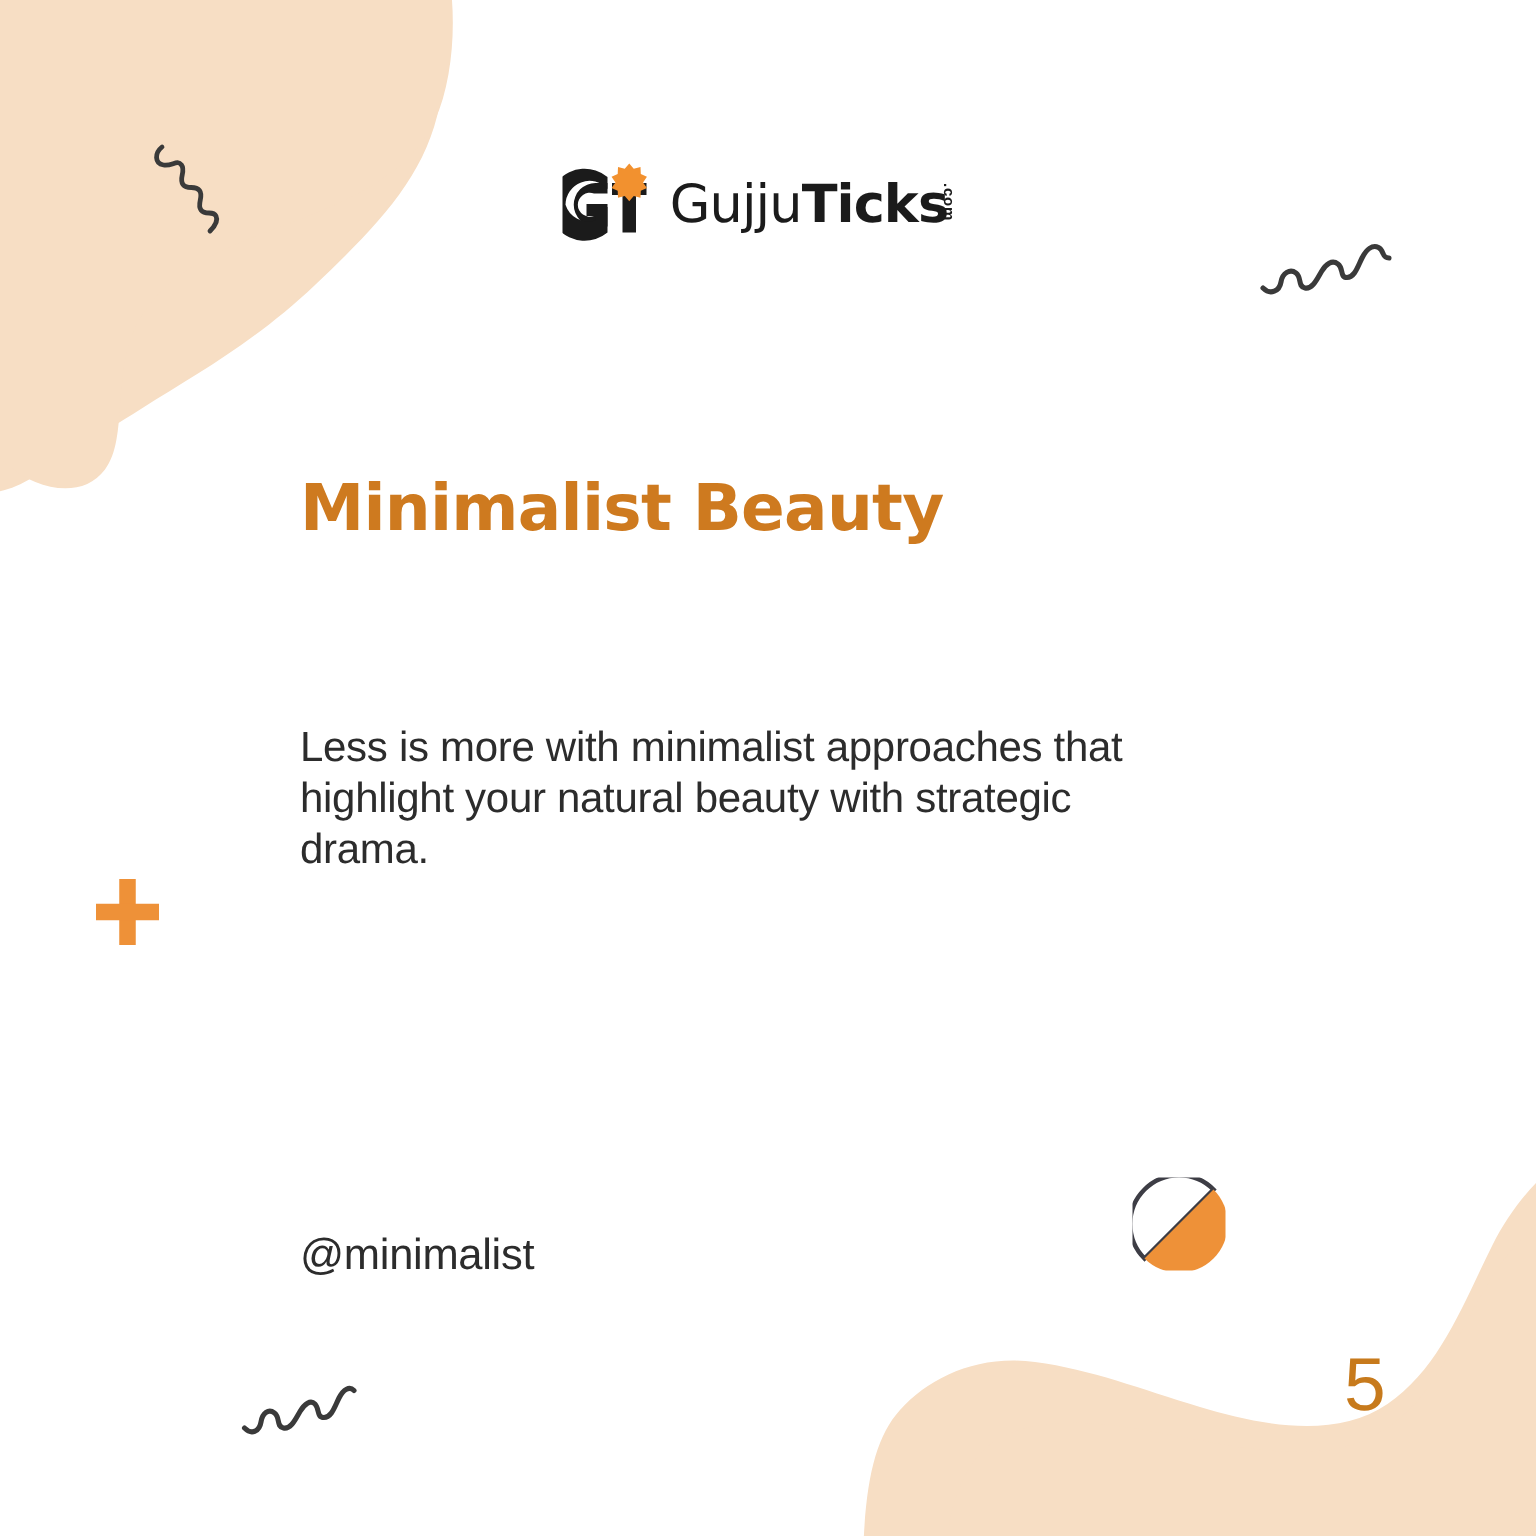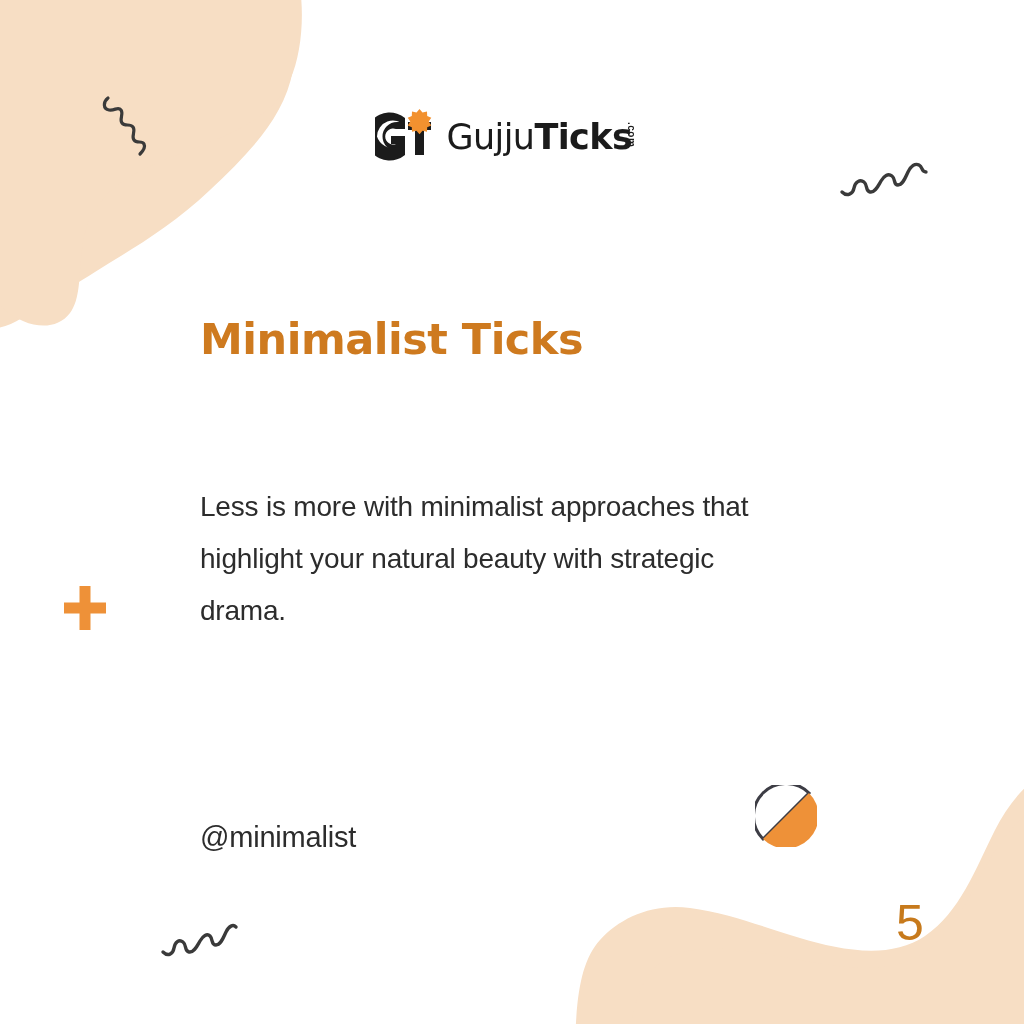--- a/index.html
+++ b/index.html
@@ -90,21 +90,21 @@
 
   
   #body-copy {
     position: absolute;
     left: 200px;
     top: 481px;
     width: 600px;
     font-family: "Liberation Sans", sans-serif;
     font-size: 28px;
     font-weight: 400;
-    line-height: 52px;
+    line-height: 34px;
     color: #2c2c2c;
     margin: 0;
     letter-spacing: -0.2px;
   }
 
   
   #handle {
     position: absolute;
     left: 200px;
     top: 821px;
@@ -188,21 +188,21 @@
                  L41.5,22.7 L37,23.8 L36.8,19.2 L32.7,17.4 L35.3,13.6
                  L32.7,9.8 L36.8,8 L37,3.4 L41.5,4.5 Z" fill="#F2912F"></path>
       </svg>
       <div class="logo-word">
         <span class="logo-text-main"><span class="logo-text-light">Gujju</span><span class="logo-text-bold">Ticks</span></span>
         <span class="logo-dotcom">.com</span>
       </div>
     </div>
   </div>
 
-  <h1 id="headline">Minimalist Ticks</h1>
+  <h1 id="headline">Minimalist Beauty</h1>
 
   <p id="body-copy">Less is more with minimalist approaches that highlight your natural beauty with strategic drama.</p>
 
   <div id="handle">@minimalist</div>
 
   <div id="page-number">5</div>
 
   <svg class="deco" id="plus-icon" width="42" height="44" viewBox="0 0 42 44" xmlns="http://www.w3.org/2000/svg">
     <rect x="15.5" y="0" width="11" height="44" fill="#EE9138"></rect>
     <rect x="0" y="16.5" width="42" height="11" fill="#EE9138"></rect>

